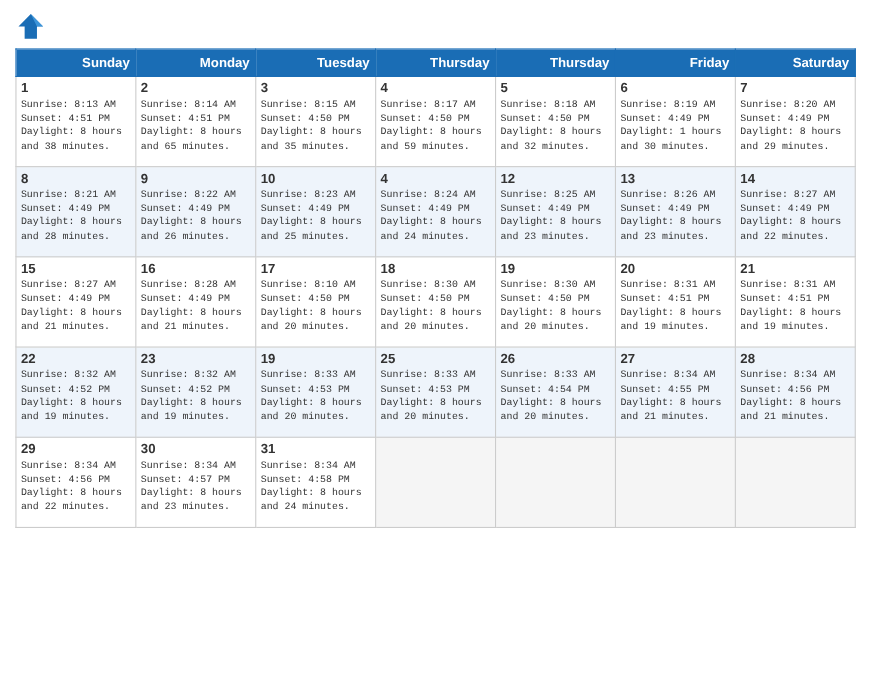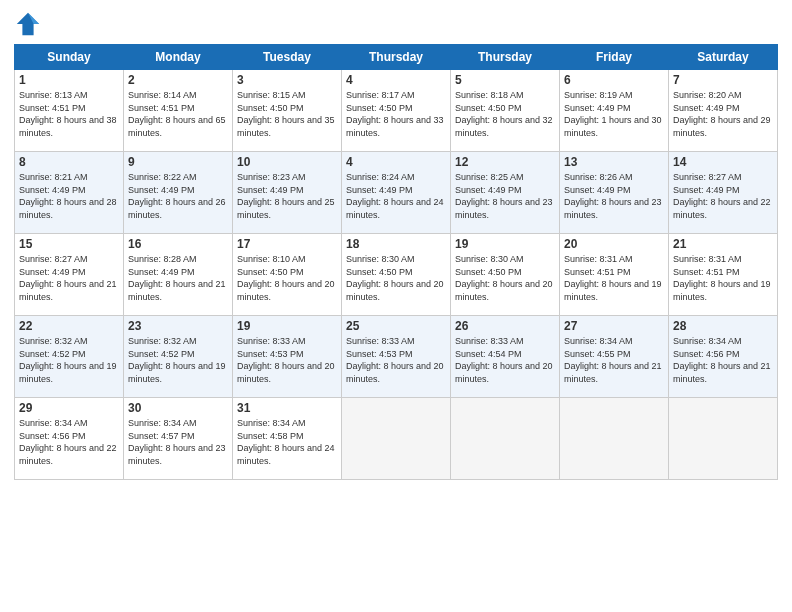--- a/index.html
+++ b/index.html
@@ -63,21 +63,21 @@
     }
     .calendar {
       width: 100%;
       border-collapse: collapse;
     }
     .calendar th {
       background: #1a6db5;
       color: #fff;
       font-size: 12px;
       font-weight: bold;
-      text-align: center;
+      text-align: right;
       padding: 5px 5px;
       border: 1px solid #1a6db5;
     }
     .calendar td {
       border: 1px solid #ccc;
       vertical-align: top;
       padding: 3px 4px;
       width: calc(100% / 7);
       background: #fff;
       font-size: 9.5px;
@@ -97,20 +97,21 @@
       font-size: 12px;
       font-weight: bold;
       color: #333;
       display: block;
       margin-bottom: 2px;
     }
     .day-info {
       font-size: 9px;
       color: #333;
       line-height: 1.4;
+      font-family: Liberation Mono, monospace;
     }
   </style>
 </head>
 <body>
 
 <div class="page">
   <div class="header">
     <div class="logo">
       <svg class="logo-icon" viewBox="0 0 40 40" xmlns="http://www.w3.org/2000/svg">
         <polygon points="20,4 36,20 28,20 28,36 12,36 12,20 4,20" fill="#1a6db5"></polygon>
@@ -163,21 +164,21 @@
           <span>Sunrise: 8:15 AM</span><br>
           <span>Sunset: 4:50 PM</span><br>
           <span>Daylight: 8 hours and 35 minutes.</span>
         </div>
       </td>
           <td>
         <span class="day-num">4</span>
         <div class="day-info">
           <span>Sunrise: 8:17 AM</span><br>
           <span>Sunset: 4:50 PM</span><br>
-          <span>Daylight: 8 hours and 33 minutes.</span>
+          <span>Daylight: 8 hours and 59 minutes.</span>
         </div>
       </td>
           <td>
         <span class="day-num">5</span>
         <div class="day-info">
           <span>Sunrise: 8:18 AM</span><br>
           <span>Sunset: 4:50 PM</span><br>
           <span>Daylight: 8 hours and 32 minutes.</span>
         </div>
       </td>

